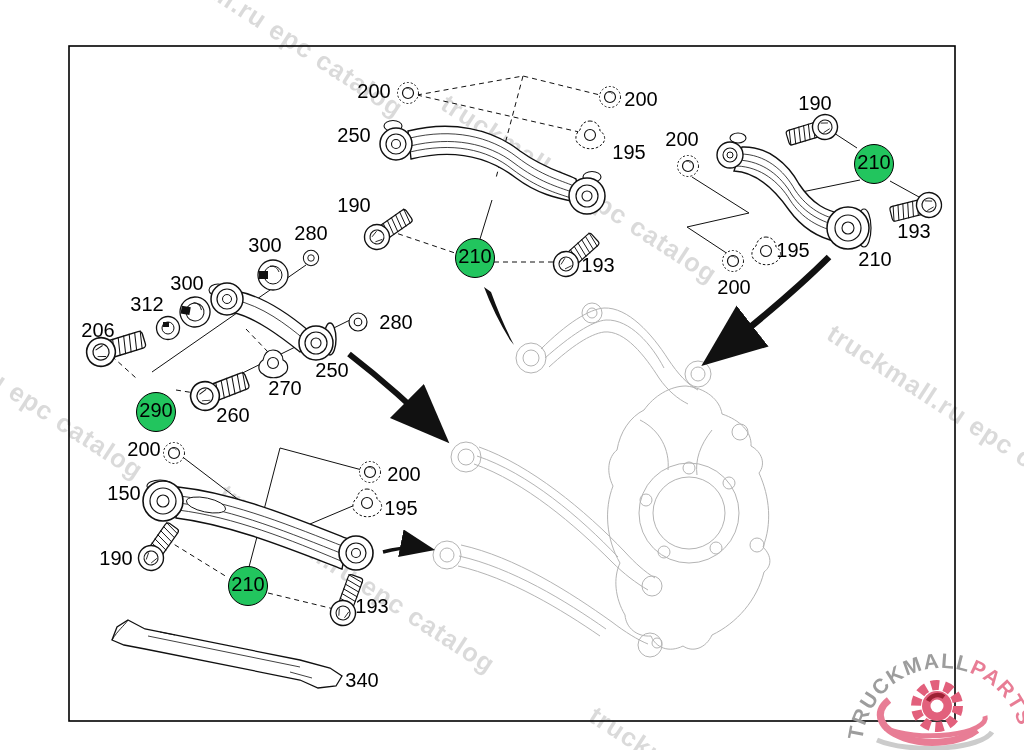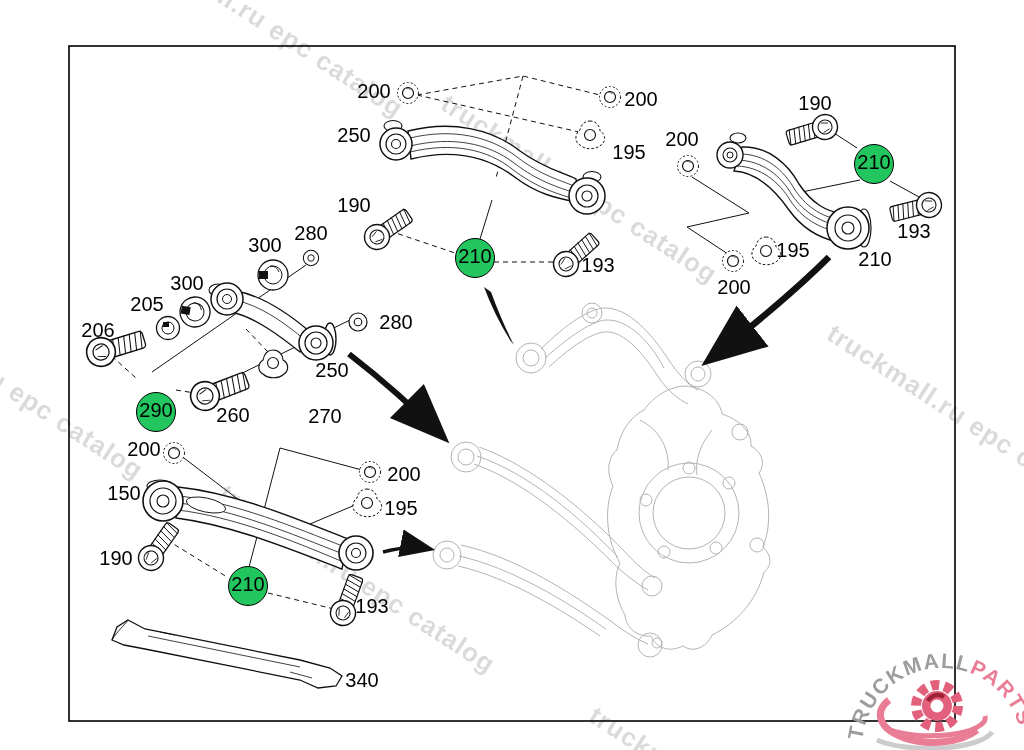--- a/index.html
+++ b/index.html
@@ -239,25 +239,25 @@
       <div class="plabel" style="left: 682px; top: 139px;">200</div>
       <div class="plabel" style="left: 815px; top: 103px;">190</div>
       <div class="plabel circled" style="left: 874px; top: 164px;">210</div>
       <div class="plabel" style="left: 914px; top: 231px;">193</div>
       <div class="plabel" style="left: 793px; top: 250px;">195</div>
       <div class="plabel" style="left: 875px; top: 259px;">210</div>
       <div class="plabel" style="left: 734px; top: 287px;">200</div>
       <div class="plabel" style="left: 265px; top: 245px;">300</div>
       <div class="plabel" style="left: 311px; top: 233px;">280</div>
       <div class="plabel" style="left: 187px; top: 283px;">300</div>
-      <div class="plabel" style="left: 147px; top: 304px;">205</div>
+      <div class="plabel" style="left: 147px; top: 304px;">312</div>
       <div class="plabel" style="left: 98px; top: 330px;">206</div>
       <div class="plabel circled" style="left: 156px; top: 384px; margin-top: 28px;">290</div>
       <div class="plabel" style="left: 233px; top: 415px; text-align: right;">260</div>
-      <div class="plabel" style="left: 285px; top: 416px; margin-left: 40px;">270</div>
+      <div class="plabel" style="left: 285px; top: 388px;">270</div>
       <div class="plabel" style="left: 332px; top: 370px;">250</div>
       <div class="plabel" style="left: 396px; top: 322px;">280</div>
       <div class="plabel" style="left: 144px; top: 449px;">200</div>
       <div class="plabel" style="left: 404px; top: 474px;">200</div>
       <div class="plabel" style="left: 124px; top: 493px;">150</div>
       <div class="plabel" style="left: 401px; top: 508px;">195</div>
       <div class="plabel" style="left: 116px; top: 558px;">190</div>
       <div class="plabel circled" style="left: 248px; top: 586px;">210</div>
       <div class="plabel" style="left: 372px; top: 606px;">193</div>
       <div class="plabel" style="left: 362px; top: 680px;">340</div>

